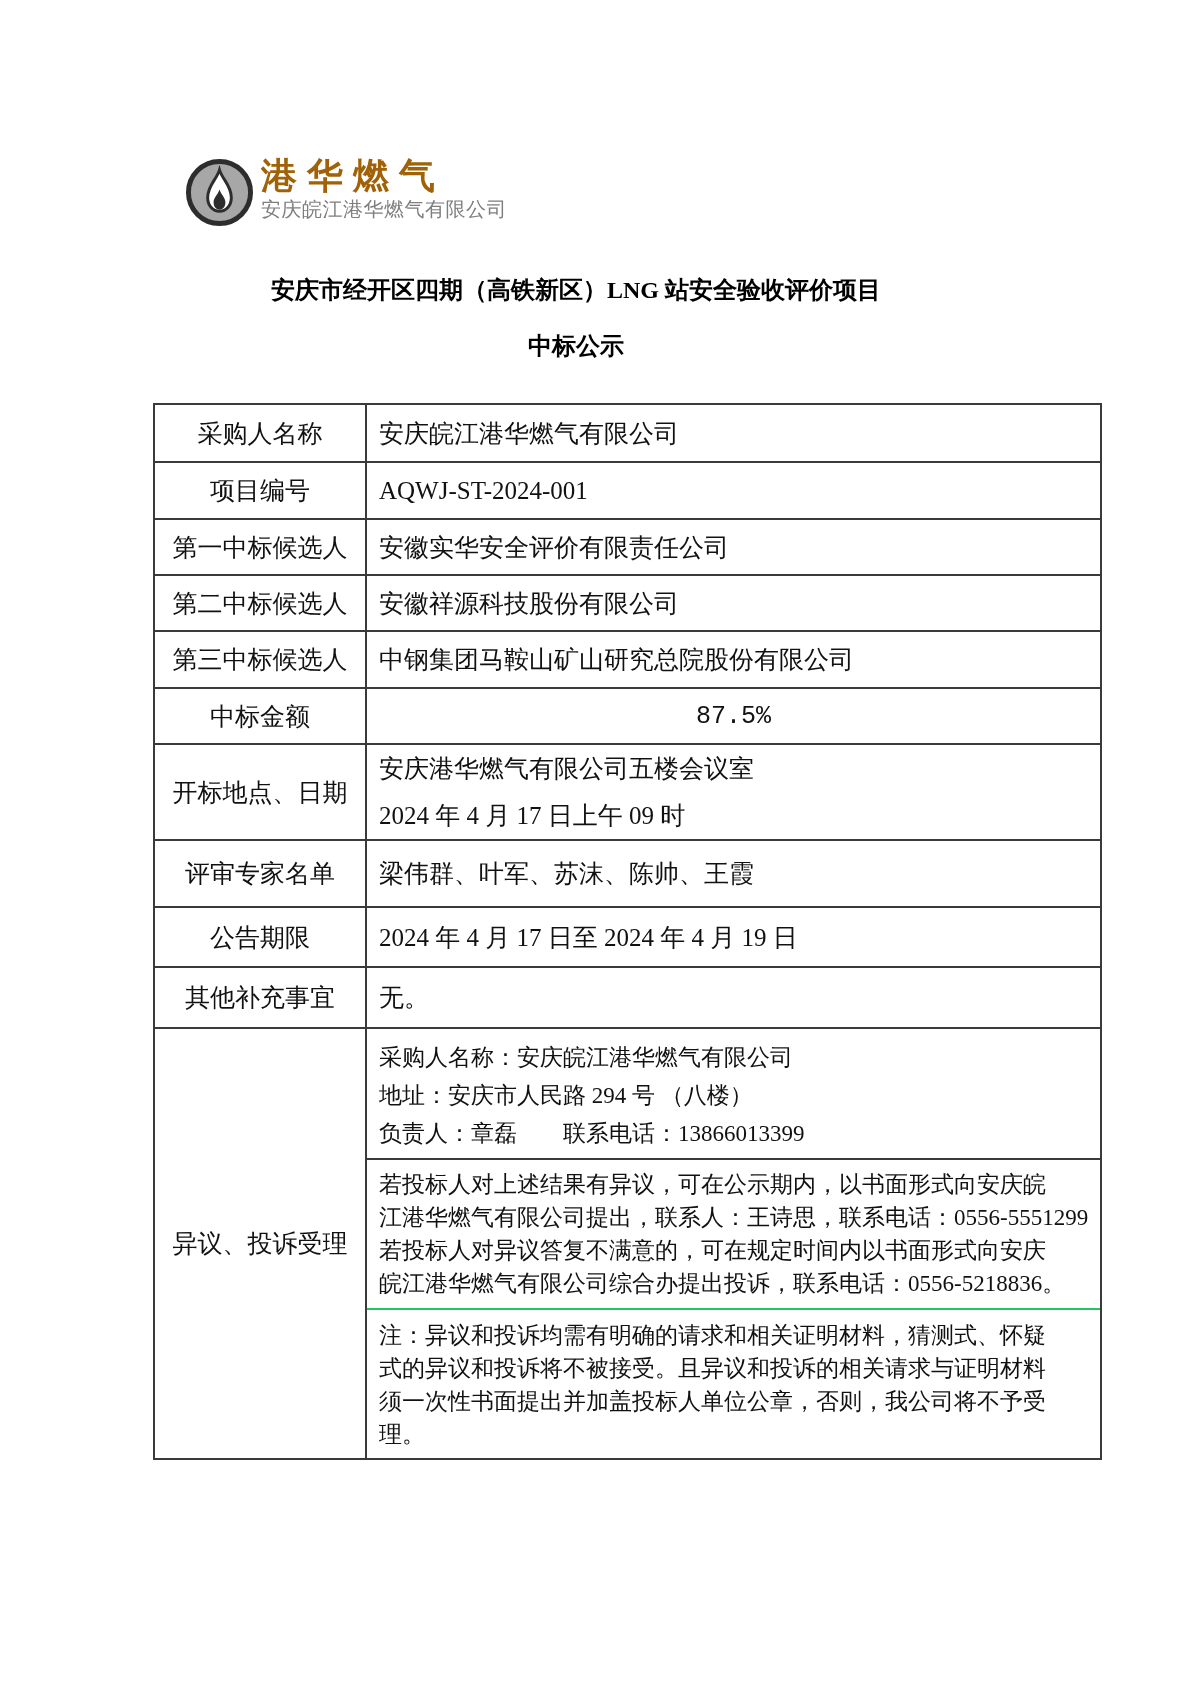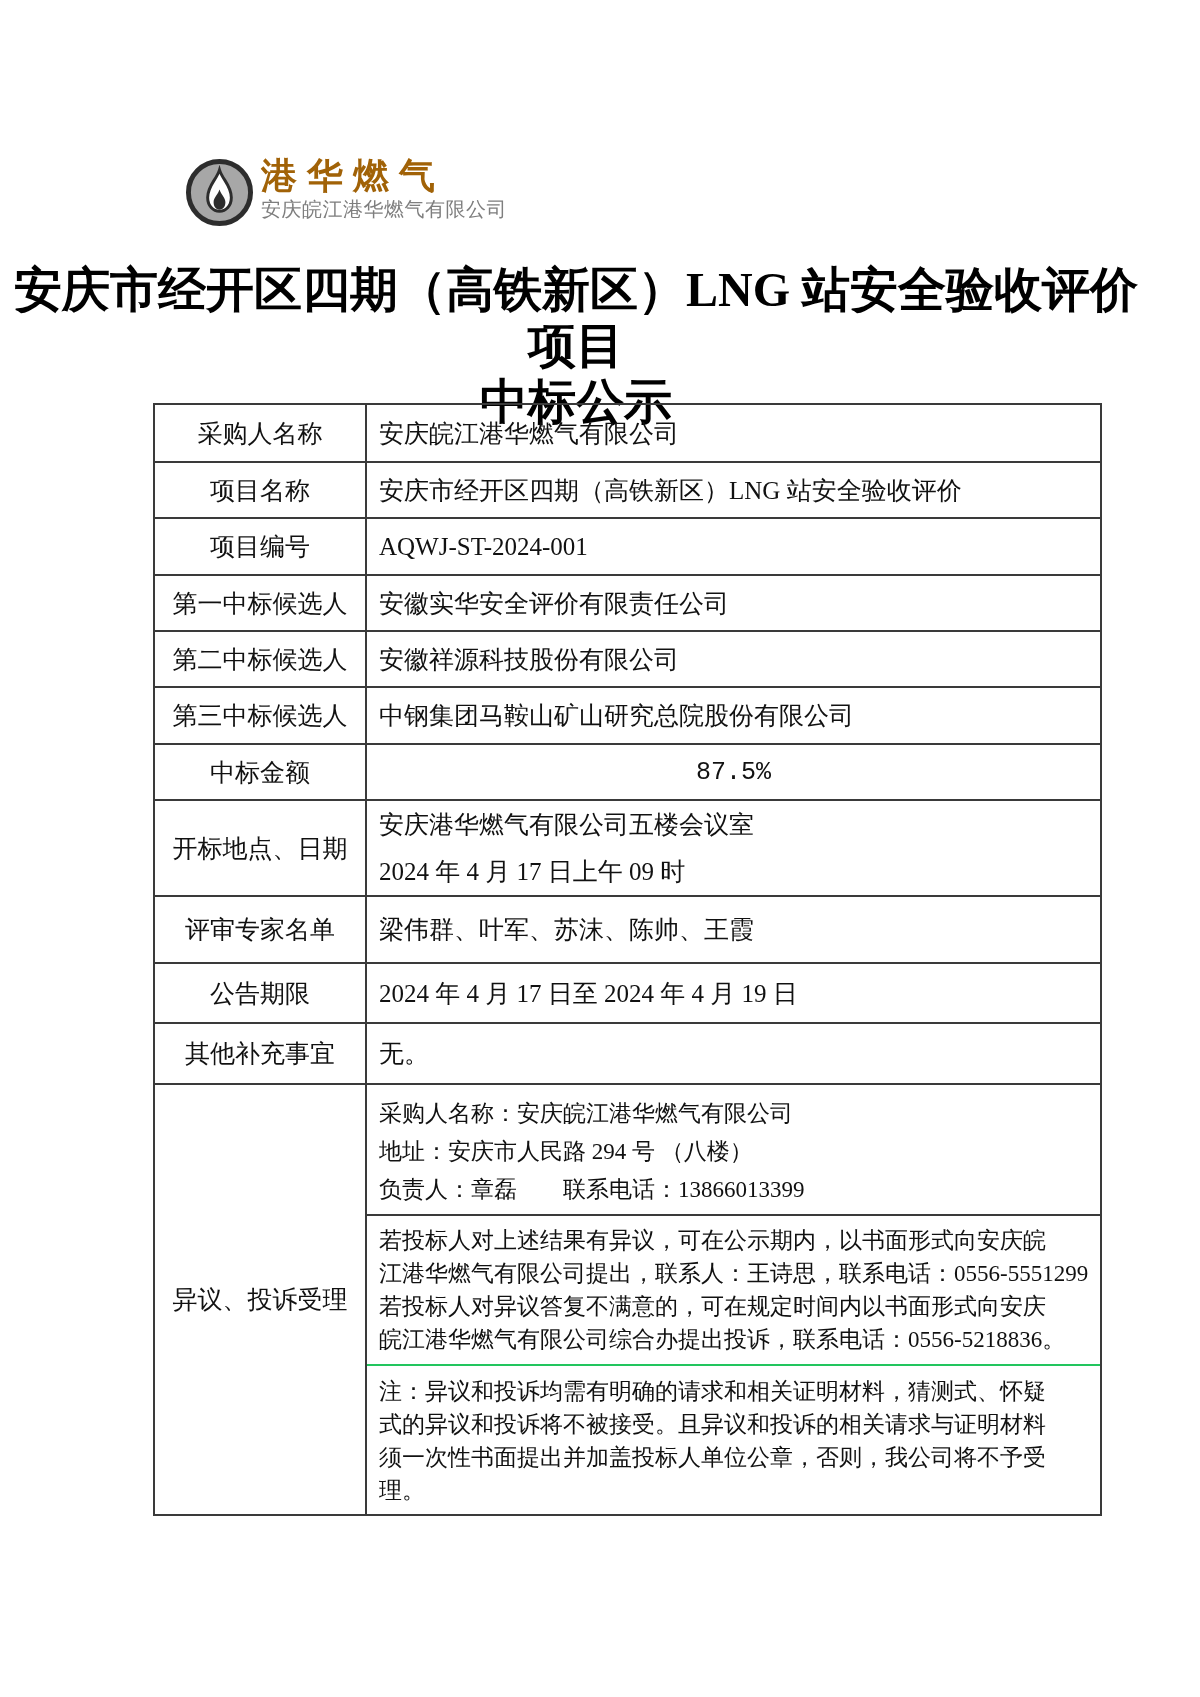--- a/index.html
+++ b/index.html
@@ -21,21 +21,21 @@
     letter-spacing: 10px; line-height: 40px; white-space: nowrap;
   }
   .logo-company {
     font-size: 20px; color: #7e7e7e; letter-spacing: 0.5px;
     line-height: 24px; margin-top: 1px; white-space: nowrap;
   }
 
   
   .doc-title {
     position: absolute; top: 262px; left: 0; width: 1152px;
-    text-align: center; font-weight: bold; font-size: 48px; line-height: 56px;
+    text-align: center; font-weight: bold; font-size: 24px; line-height: 56px;
     color: #000000; margin: 0;
   }
 
   
   table.bid {
     position: absolute; left: 153px; top: 403px;
     width: 947px; border-collapse: collapse; table-layout: fixed;
   }
   table.bid col.c1 { width: 212px; }
   table.bid col.c2 { width: 735px; }
@@ -82,24 +82,20 @@
   <table class="bid">
     <colgroup>
         <col class="c1">
         <col class="c2">
       </colgroup>
     <tbody>
       <tr class="r1">
         <td class="lbl">采购人名称</td>
         <td class="val">安庆皖江港华燃气有限公司</td>
       </tr>
-      <tr class="r2">
-        <td class="lbl">项目名称</td>
-        <td class="val">安庆市经开区四期（高铁新区）LNG 站安全验收评价</td>
-      </tr>
       <tr class="r3">
         <td class="lbl">项目编号</td>
         <td class="val">AQWJ-ST-2024-001</td>
       </tr>
       <tr class="r4">
         <td class="lbl">第一中标候选人</td>
         <td class="val">安徽实华安全评价有限责任公司</td>
       </tr>
       <tr class="r5">
         <td class="lbl">第二中标候选人</td>

